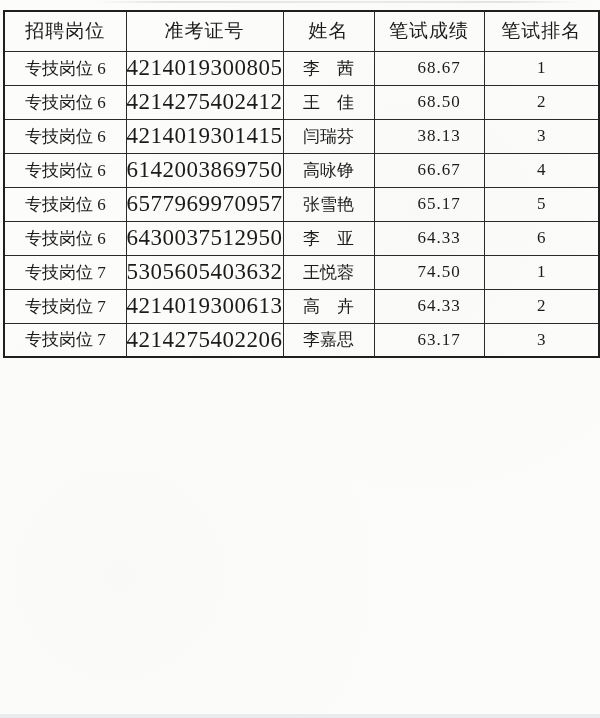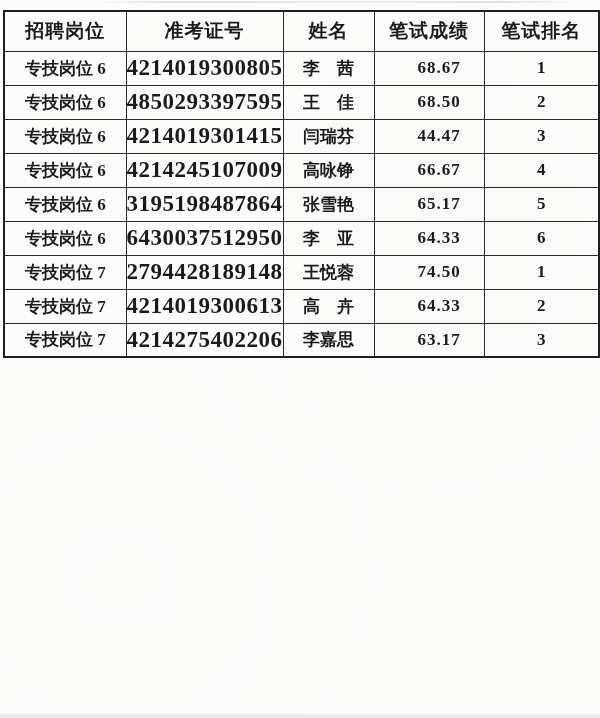--- a/index.html
+++ b/index.html
@@ -50,24 +50,24 @@
     border: 1.7px solid #2a2a2a;
     text-align: center;
     vertical-align: middle;
     color: #1b1b1b;
     white-space: nowrap;
     overflow: hidden;
   }
   thead th {
     height: 40px;
     font-size: 19px;
-    font-weight: 700;
+    font-weight: 400;
     letter-spacing: 1px;
   }
-  tbody td { height: 34px; font-size: 17px; font-weight: 700; margin-left: 44px; }
+  tbody td { height: 34px; font-size: 17px; font-weight: 400; margin-left: 44px; }
   td.cell-number { font-size: 23px; letter-spacing: .5px; }
   td.cell-score  { letter-spacing: 1px; padding-left: 20px; }
 </style>
 </head>
 <body>
 
 <div class="page">
   <div class="scan-smudge-top"></div>
 
   <table class="results">
@@ -91,61 +91,61 @@
   <tr>
     <td class="cell-position">专技岗位 6</td>
     <td class="cell-number">4214019300805</td>
     <td class="cell-name">李　茜</td>
     <td class="cell-score">68.67</td>
     <td class="cell-rank">1</td>
   </tr>
 
   <tr>
     <td class="cell-position">专技岗位 6</td>
-    <td class="cell-number">4850293397595</td>
+    <td class="cell-number">4214275402412</td>
     <td class="cell-name">王　佳</td>
     <td class="cell-score">68.50</td>
     <td class="cell-rank">2</td>
   </tr>
 
   <tr>
     <td class="cell-position">专技岗位 6</td>
     <td class="cell-number">4214019301415</td>
     <td class="cell-name">闫瑞芬</td>
-    <td class="cell-score">44.47</td>
+    <td class="cell-score">38.13</td>
     <td class="cell-rank">3</td>
   </tr>
 
   <tr>
     <td class="cell-position">专技岗位 6</td>
-    <td class="cell-number">4214245107009</td>
+    <td class="cell-number">6142003869750</td>
     <td class="cell-name">高咏铮</td>
     <td class="cell-score">66.67</td>
     <td class="cell-rank">4</td>
   </tr>
 
   <tr>
     <td class="cell-position">专技岗位 6</td>
-    <td class="cell-number">3195198487864</td>
+    <td class="cell-number">6577969970957</td>
     <td class="cell-name">张雪艳</td>
     <td class="cell-score">65.17</td>
     <td class="cell-rank">5</td>
   </tr>
 
   <tr>
     <td class="cell-position">专技岗位 6</td>
     <td class="cell-number">6430037512950</td>
     <td class="cell-name">李　亚</td>
     <td class="cell-score">64.33</td>
     <td class="cell-rank">6</td>
   </tr>
 
   <tr>
     <td class="cell-position">专技岗位 7</td>
-    <td class="cell-number">2794428189148</td>
+    <td class="cell-number">5305605403632</td>
     <td class="cell-name">王悦蓉</td>
     <td class="cell-score">74.50</td>
     <td class="cell-rank">1</td>
   </tr>
 
   <tr>
     <td class="cell-position">专技岗位 7</td>
     <td class="cell-number">4214019300613</td>
     <td class="cell-name">高　卉</td>
     <td class="cell-score">64.33</td>

